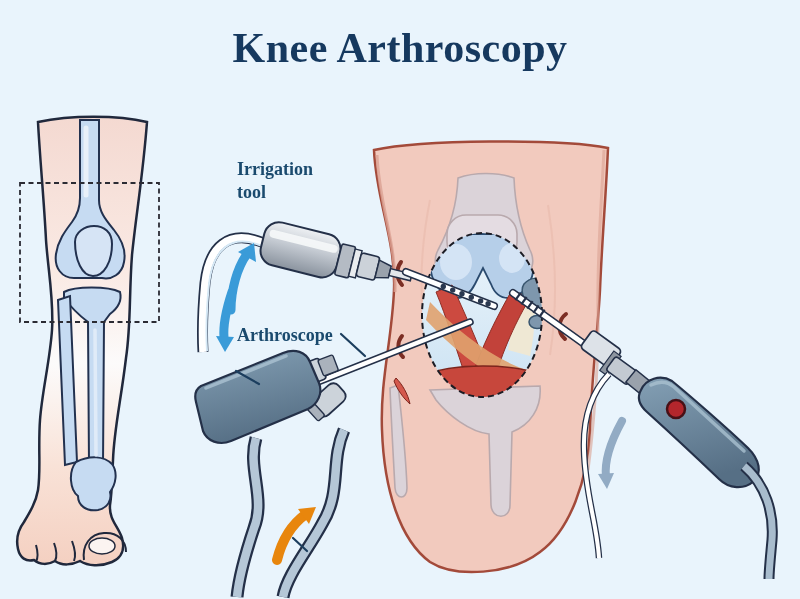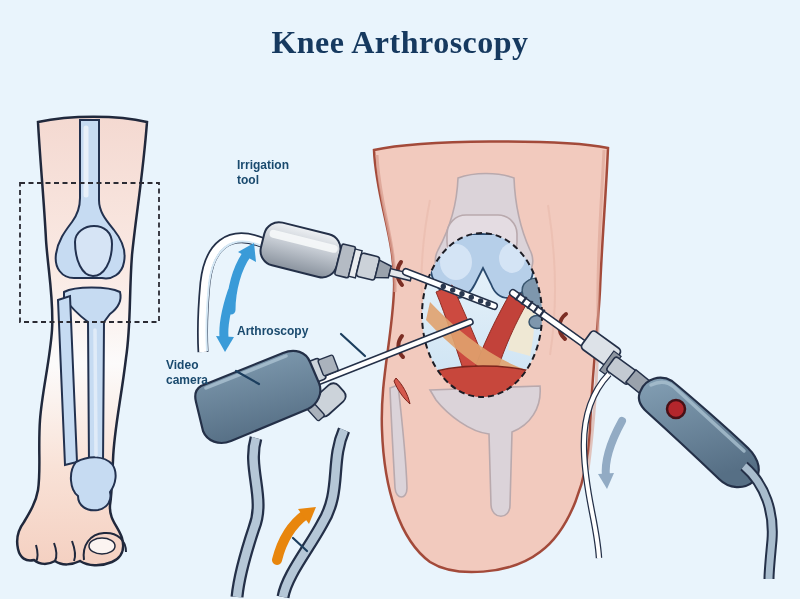--- a/index.html
+++ b/index.html
@@ -4,24 +4,24 @@
 <style>
   :root{
     --background:#e9f4fc; --title-text:#16395f; --label-text:#1a4a6e;
     --arrow-blue:#3a9bd8; --arrow-orange:#e8860d; --arrow-gray-blue:#92abc4;
   }
   html,body{margin:0;padding:0;}
   body{width:800px;height:599px;overflow:hidden;background:var(--background);
        font-family:"Liberation Sans",sans-serif;}
   .stage{position:relative;width:800px;height:599px;background:var(--background);}
   .title{position:absolute;left:0;right:0;top:24px;text-align:center;
-         font-family:"Liberation Serif",serif;font-weight:700;font-size:32px;
+         font-family:"Liberation Serif",serif;font-weight:700;font-size:42px;
          color:var(--title-text);letter-spacing:.5px;}
-  .lbl{position:absolute;font-weight:700;font-size:12px;line-height:1.25;
-       color:var(--label-text);white-space:pre-line;}
+  .lbl{position:absolute;font-weight:700;font-size:18px;line-height:1.25;
+       color:var(--label-text);white-space:pre-line;font-family:Liberation Serif, serif;}
   #lbl-irrigation{left:237px;top:158px;}
   #lbl-arthroscope{left:237px;top:324px;}
   #lbl-video{left:166px;top:358px;}
   #lbl-light{left:311px;top:540px;}
   #lbl-cutting{left:668px;top:310px;}
   svg{position:absolute;left:0;top:0;}
   .arrow-blue-stroke{stroke:var(--arrow-blue);}
   .arrow-blue-fill{fill:var(--arrow-blue);}
   .arrow-orange-stroke{stroke:var(--arrow-orange);}
   .arrow-orange-fill{fill:var(--arrow-orange);}
@@ -247,17 +247,15 @@
     <line x1="341" y1="334" x2="365" y2="356" class="connector"></line>
     <line x1="236" y1="371" x2="259" y2="384" class="connector"></line>
     <line x1="293" y1="538" x2="307" y2="551" class="connector"></line>
   </g>
 </svg>
 
 <div class="title">Knee Arthroscopy</div>
 
 <div class="lbl" id="lbl-irrigation">Irrigation
 tool</div>
-<div class="lbl" id="lbl-arthroscope">Arthroscopy</div>
-<div class="lbl" id="lbl-video">Video
-camera</div>
+<div class="lbl" id="lbl-arthroscope">Arthroscope</div>
 
 </div>
 
 </body></html>

